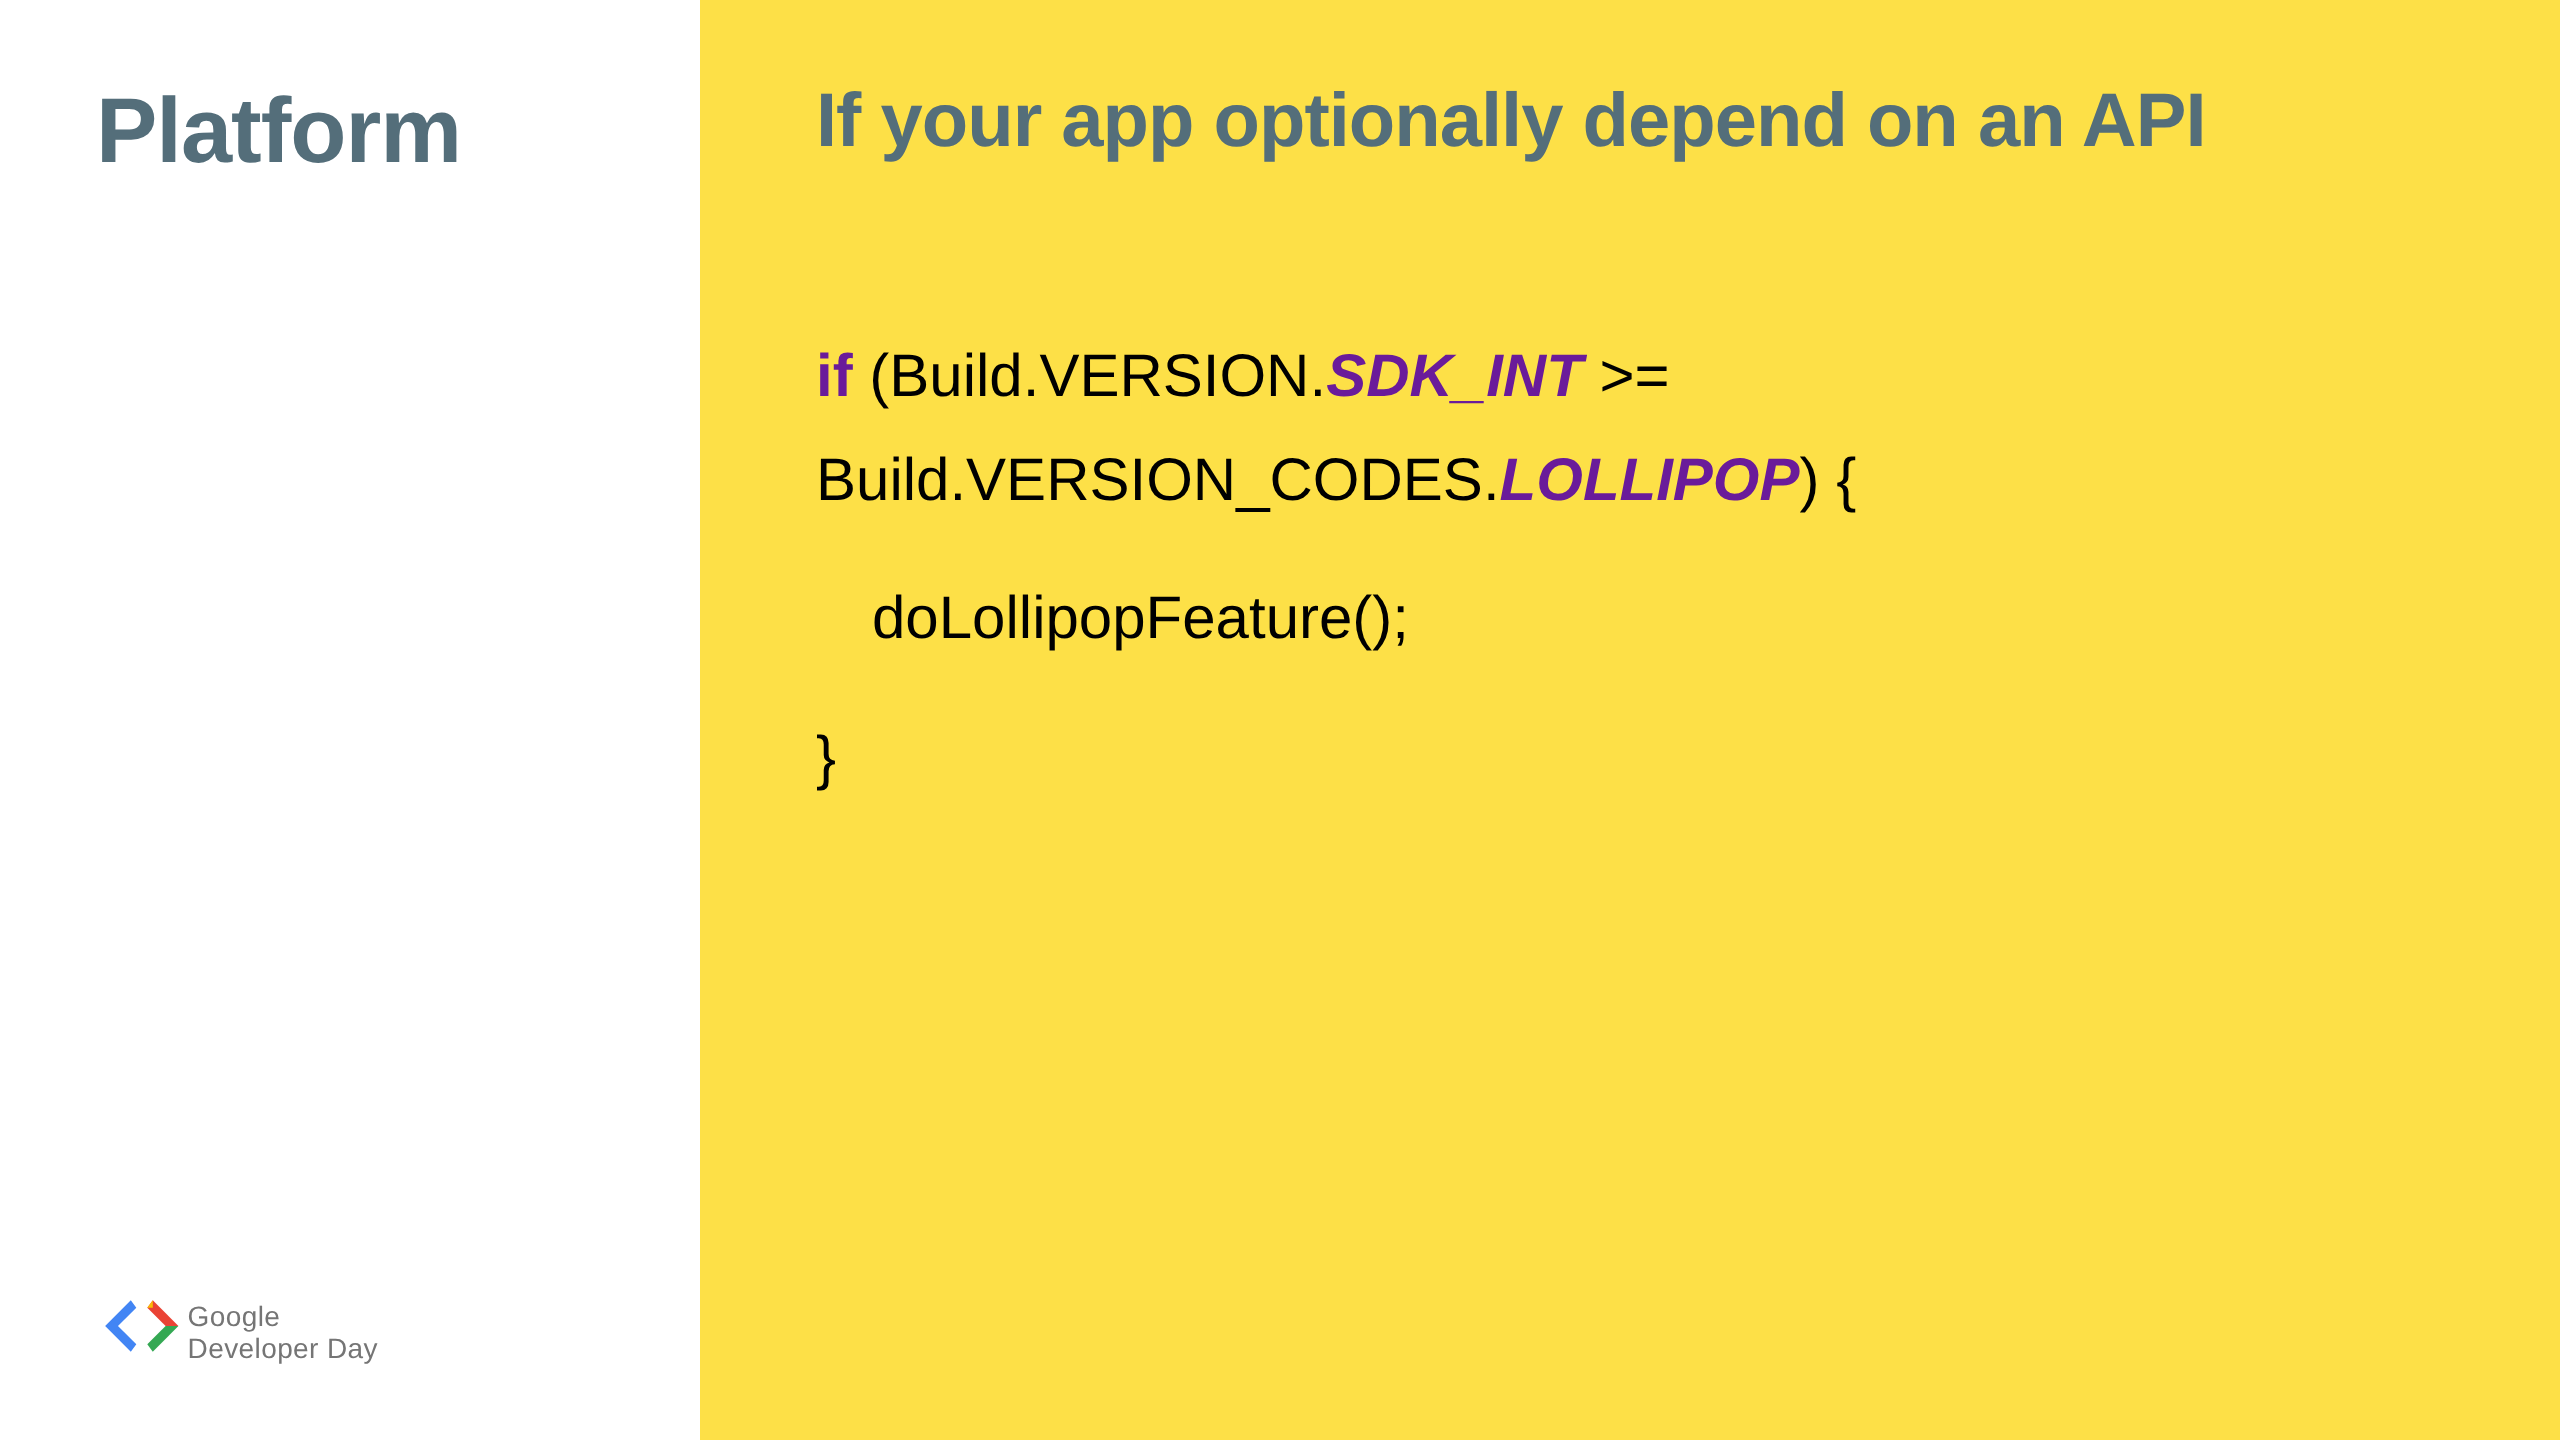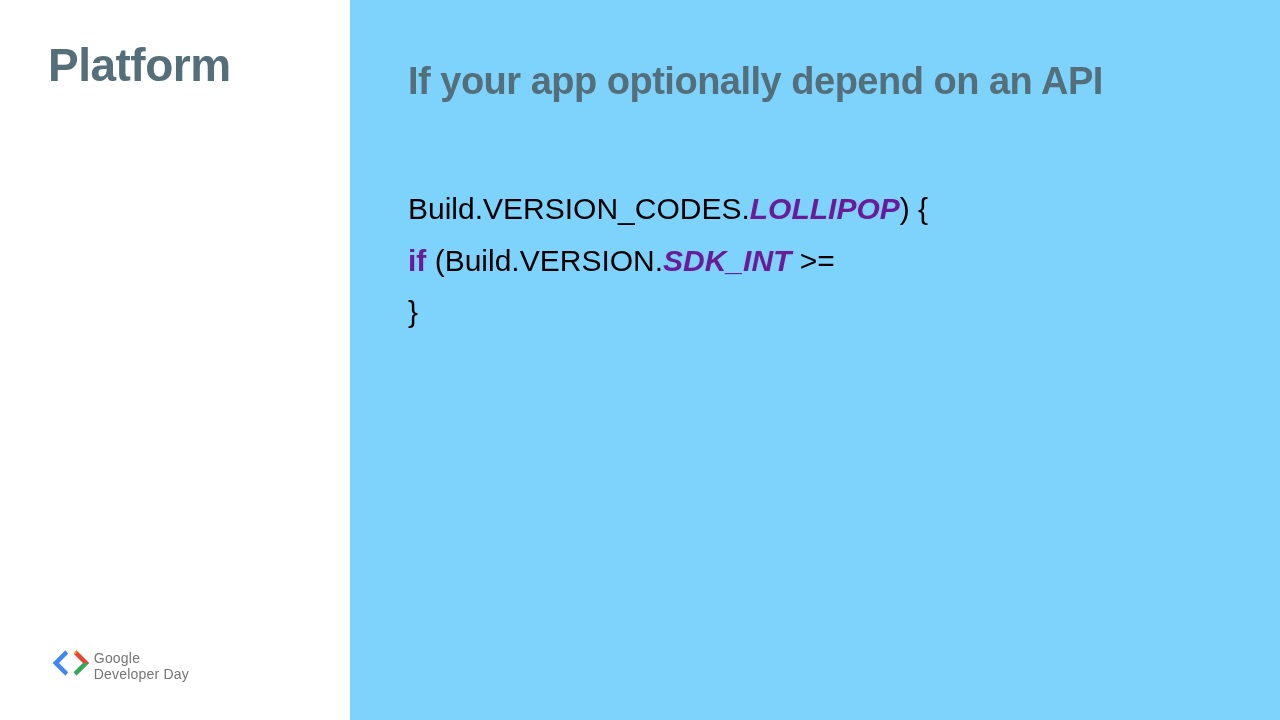--- a/index.html
+++ b/index.html
@@ -32,22 +32,22 @@
   }
   .branding svg { width: 64px; height: 42px; display: block; margin-bottom: 6px; }
   .branding-text {
     font-size: 14px;
     color: #757575;
     letter-spacing: 0.2px;
   }
   .branding-text .light { font-weight: 300; }
   .right {
     flex: 1;
-    background: #7dd3fc;
-    padding: 60px 60px 60px 58px;
+    background: #fde047;
+    padding: 40px 60px 60px 58px;
   }
   .right h2 {
     font-size: 38px;
     font-weight: 600;
     color: #546e7a;
     letter-spacing: -0.5px;
     margin-bottom: 80px;
   }
   .code {
     font-family: Arial, "Helvetica Neue", sans-serif;
@@ -83,23 +83,26 @@
         <span>Google</span><span class="light"> Developer Day</span>
       </div>
     </div>
   </div>
 
   <div class="right">
     <h2>If your app optionally depend on an API</h2>
 
     <div class="code">
       <div>
+        <span class="kw">if</span><span> (Build.VERSION.</span><span class="const">SDK_INT</span><span> &gt;=</span>
+      </div>
+      <div>
         <span>Build.VERSION_CODES.</span><span class="const">LOLLIPOP</span><span>) {</span>
       </div>
-      <div>
-        <span class="kw">if</span><span> (Build.VERSION.</span><span class="const">SDK_INT</span><span> &gt;=</span>
+      <div class="line3">
+        <span class="indent"></span><span>doLollipopFeature();</span>
       </div>
       <div>
         <span>}</span>
       </div>
     </div>
   </div>
 </div>
 
 </body></html>

